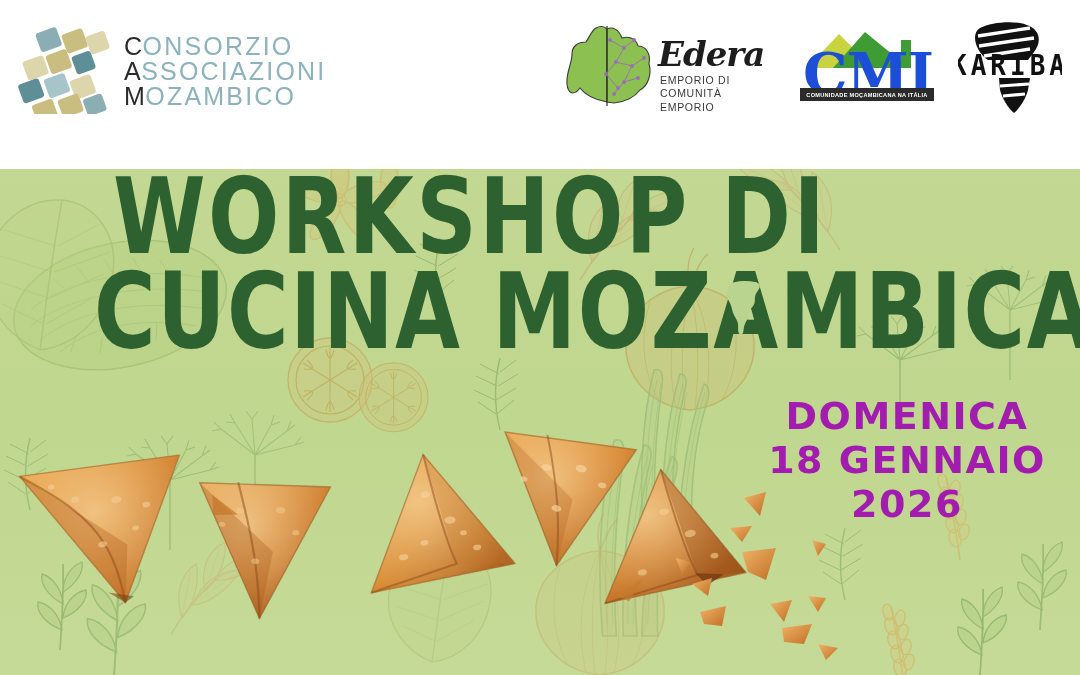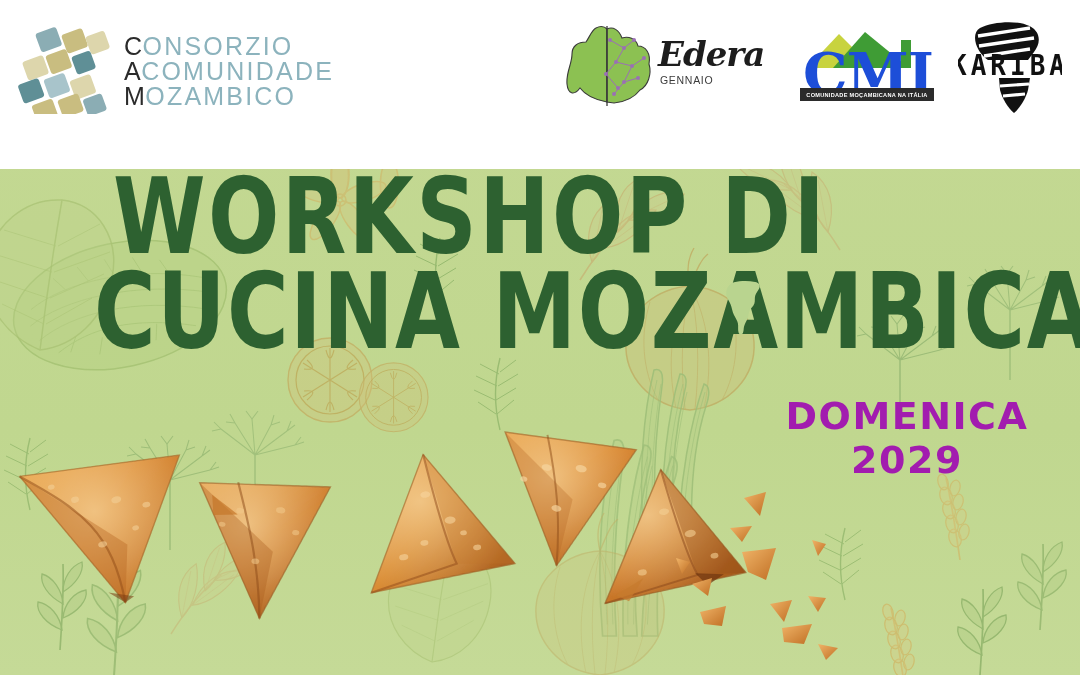--- a/index.html
+++ b/index.html
@@ -349,21 +349,22 @@
             C20.2 37.4 18.4 39.6 17.6 42.4 C17 44.6 17.4 46.8 16.4 48.6
             C15.4 50.4 13.2 50 12.6 48 C11.8 45.2 12.6 42.4 12 39.6
             C11.4 36.8 9.6 34.6 8.4 32 C7 29 6.6 25.6 5.4 22.6
             C4.2 19.6 2 17.4 1.6 14.2 C1.2 10.8 2.4 7.2 4.6 5.2
             C5.8 4.1 7.1 3.4 8.5 3 Z"></path>
         </svg></span><span>MBICANA</span></span>
   </div>
 
   <div id="date-block">
     <span class="date-line" id="date-1">DOMENICA</span>
-    <span class="date-line" id="date-3">2029</span>
+    <span class="date-line" id="date-2">18 GENNAIO</span>
+    <span class="date-line" id="date-3">2026</span>
   </div>
 
   <svg id="samosas" viewBox="0 0 1080 275">
     <defs>
       <linearGradient id="sg1" x1="0" y1="0" x2="1" y2="1">
         <stop offset="0%" stop-color="#e9a44a"></stop>
         <stop offset="42%" stop-color="#d9862f"></stop>
         <stop offset="100%" stop-color="#b1611f"></stop>
       </linearGradient>
       <linearGradient id="sg2" x1="0.1" y1="0" x2="0.9" y2="1">
@@ -501,21 +502,21 @@
           <rect x="6" y="72" width="22" height="19" rx="3" fill="#c9bd80"></rect>
           <rect x="32" y="76" width="22" height="19" rx="3" fill="#c9bd80"></rect>
           <rect x="56" y="84" width="20" height="18" rx="3" fill="#8badb4"></rect>
         </g>
       </svg>
       <div id="cam-text">
         <span class="cam-line">
           <span class="cam-cap">C</span><span class="cam-rest">ONSORZIO</span>
         </span>
         <span class="cam-line">
-          <span class="cam-cap">A</span><span class="cam-rest">COMUNIDADE</span>
+          <span class="cam-cap">A</span><span class="cam-rest">SSOCIAZIONI</span>
         </span>
         <span class="cam-line">
           <span class="cam-cap">M</span><span class="cam-rest">OZAMBICO</span>
         </span>
       </div>
     </div>
 
     <div id="edera-logo">
       <svg id="edera-leaf" viewBox="0 0 86 82">
         <path d="M30 4 C34 2 38 2 41 5 L41 78 C30 76 20 72 14 64 C8 72 2 70 1 60
@@ -536,21 +537,22 @@
             <circle cx="72" cy="54" r="2"></circle>
           <circle cx="40" cy="50" r="2"></circle>
             <circle cx="52" cy="64" r="2"></circle>
           <circle cx="48" cy="70" r="2"></circle>
             <circle cx="78" cy="34" r="2"></circle>
           <circle cx="68" cy="16" r="2"></circle>
         </g>
       </svg>
       <div id="edera-name">Edera</div>
       <div id="edera-sub">
-        <div>GENNAIO</div>
+        <div>EMPORIO DI COMUNITÀ</div>
+        <div>EMPORIO</div>
       </div>
     </div>
 
     <div id="cmi-logo">
       <svg id="cmi-roof" viewBox="0 0 128 42">
         <path d="M2 40 L34 6 L56 28 L44 40 Z" fill="#c8d33f"></path>
         <path d="M28 40 L60 4 L104 40 Z" fill="#3f9c35"></path>
         <path d="M96 12 L106 12 L106 40 L96 40 Z" fill="#3f9c35"></path>
       </svg>
       <div id="cmi-word">CMI</div>

